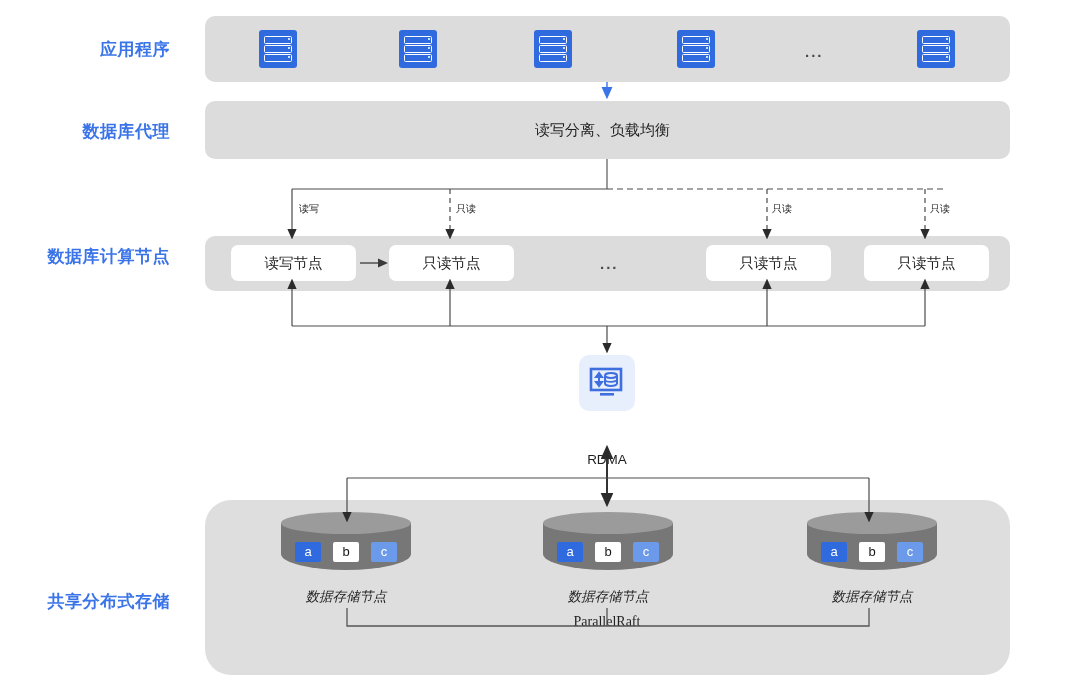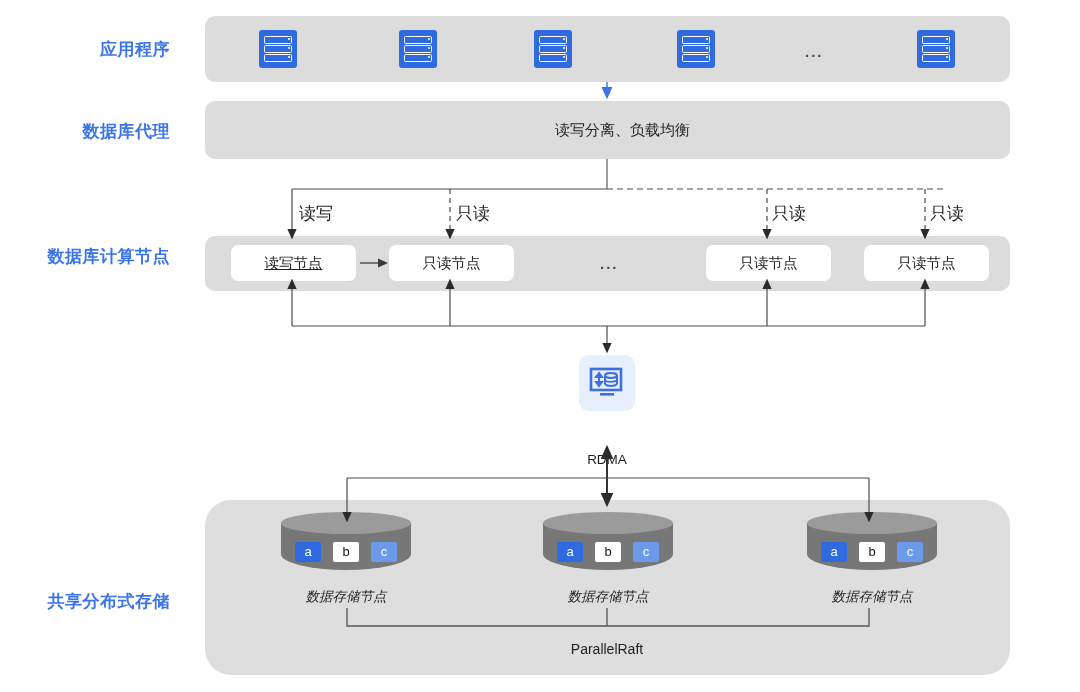--- a/index.html
+++ b/index.html
@@ -66,38 +66,37 @@
     letter-spacing:2px;
     font-weight:bold;
     line-height:1;
   }
 
   
   .proxy-text{
     position:absolute;
     font-size:15px;color:#1f1f1f;
     white-space:nowrap;
-    margin-left:20px;
   }
 
   
   .node{
     position:absolute;
     height:36px;
     background:#ffffff;
     border-radius:7px;
     display:flex;align-items:center;justify-content:center;
     font-size:14.5px;color:#1f1f1f;
     white-space:nowrap;
   }
 
   
   .conn-label{
     position:absolute;
-    font-size:17px;color:#1f1f1f;
+    font-size:10px;color:#1f1f1f;
     white-space:nowrap;
   }
 
   
   .rdma-box{
     position:absolute;
     width:56px;height:56px;
     background:#e7eefc;
     border-radius:10px;
     display:flex;align-items:center;justify-content:center;
@@ -182,21 +181,21 @@
       <i></i>
       <i></i>
   </div>
   <div class="ellipsis" style="left:805px;top:44px;">...</div>
 
   <div class="band" style="left:205px;top:101px;width:805px;height:58px;"></div>
   <div class="proxy-text" style="left:535px;top:121px;">读写分离、负载均衡</div>
 
   <div class="band" style="left:205px;top:236px;width:805px;height:55px;"></div>
 
-  <div class="node" style="left:231px;top:245px;width:125px;text-decoration:underline;">读写节点</div>
+  <div class="node" style="left:231px;top:245px;width:125px;">读写节点</div>
   <div class="node" style="left:389px;top:245px;width:125px;">只读节点</div>
   <div class="node" style="left:706px;top:245px;width:125px;">只读节点</div>
   <div class="node" style="left:864px;top:245px;width:125px;">只读节点</div>
 
   <div class="ellipsis" style="left:600px;top:256px;">...</div>
 
   <div class="conn-label" style="left:299px;top:202px;">读写</div>
   <div class="conn-label" style="left:456px;top:202px;">只读</div>
   <div class="conn-label" style="left:772px;top:202px;">只读</div>
   <div class="conn-label" style="left:930px;top:202px;">只读</div>
@@ -243,21 +242,21 @@
     <div class="body"></div>
     <div class="top"></div>
     <div class="chips">
       <span class="chip chip-a">a</span>
       <span class="chip chip-b">b</span>
       <span class="chip chip-c">c</span>
     </div>
   </div>
   <div class="store-caption" style="left:797px;top:588px;width:150px;">数据存储节点</div>
 
-  <div class="raft-caption" style="left:547px;top:641px;width:120px;">ParallelRaft</div>
+  <div class="raft-caption" style="left:547px;top:614px;width:120px;font-family:Liberation Serif, serif;">ParallelRaft</div>
 
   <svg class="ov" viewBox="0 0 1080 692">
     <defs>
       <marker id="ah" markerWidth="9" markerHeight="9" refX="4.5" refY="4" orient="auto">
         <path d="M0,0 L9,4 L0,8 z" fill="#2b2b2b"></path>
       </marker>
       <marker id="ahb" markerWidth="9" markerHeight="9" refX="4.5" refY="4" orient="auto">
         <path d="M0,0 L9,4 L0,8 z" fill="#3a74e8"></path>
       </marker>
       <marker id="ahs" markerWidth="8" markerHeight="8" refX="4" refY="3.5" orient="auto">

